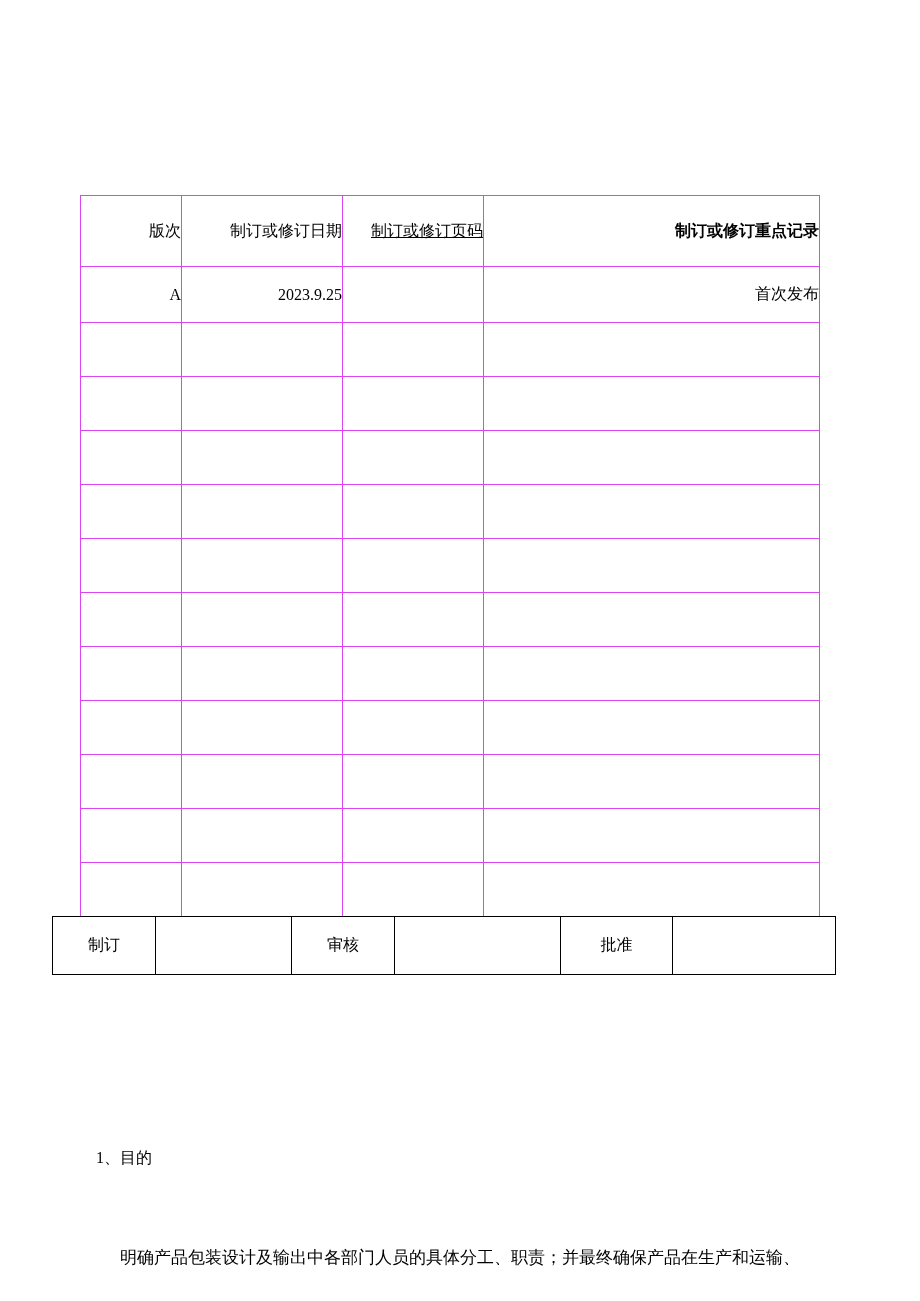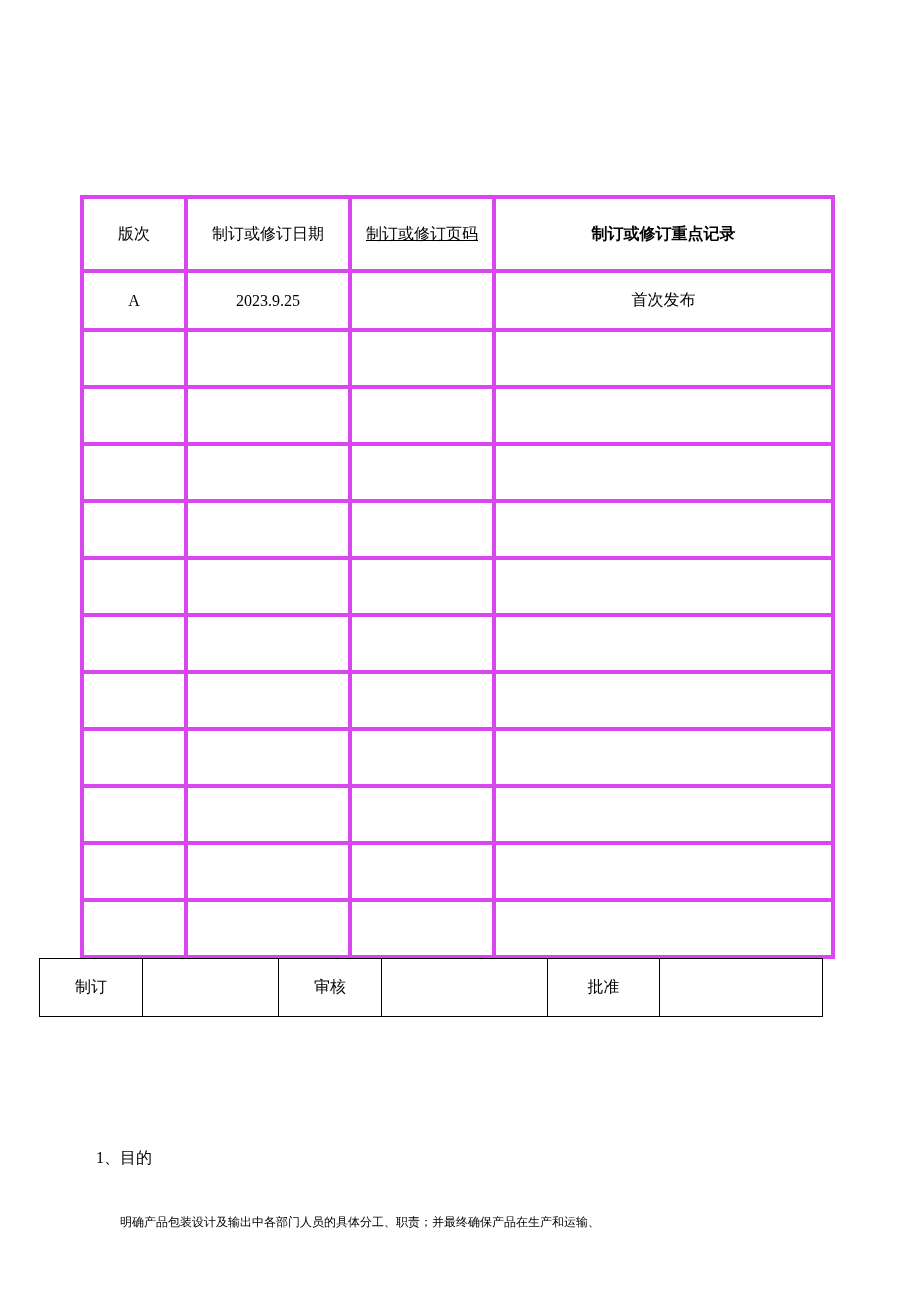--- a/index.html
+++ b/index.html
@@ -17,38 +17,38 @@
     box-sizing: border-box;
     padding-top: 195px;
   }
   .main-table {
     border-collapse: collapse;
     margin-left: 80px;
     width: 735px;
     table-layout: fixed;
   }
   .main-table td {
-    border: 4px solid #d946ef;
-    text-align: center;
+    border: 1px solid #d946ef;
+    text-align: right;
     vertical-align: middle;
     padding: 0;
   }
   .header-row td {
     height: 70px;
   }
   .c1 { width: 100px; }
   .c2 { width: 160px; }
   .c3 { width: 140px; }
   .c4 { width: 335px; font-weight: bold; }
   .data-row td { height: 53px; }
   .data-first td { height: 55px; }
 
   .sign-table {
     border-collapse: collapse;
-    margin-left: 39px;
+    margin-left: 52px;
     margin-top: -1px;
     width: 765px;
     table-layout: fixed;
     padding-left: 37px;
   }
   .sign-table td {
     border: 1px solid #000;
     text-align: center;
     vertical-align: middle;
     height: 55px;
@@ -62,22 +62,22 @@
 
   .section-heading {
     position: absolute;
     left: 96px;
     top: 1148px;
     font-size: 16px;
   }
   .body-text {
     position: absolute;
     left: 120px;
-    top: 1212px;
-    font-size: 12px;
+    top: 1243px;
+    font-size: 17px;
     line-height: 1.8;
   }
   .page-code-label {
     line-height: 1.5;
     padding: 6px 0;
     text-decoration: underline;
   }
 </style>
 </head>
 <body>

